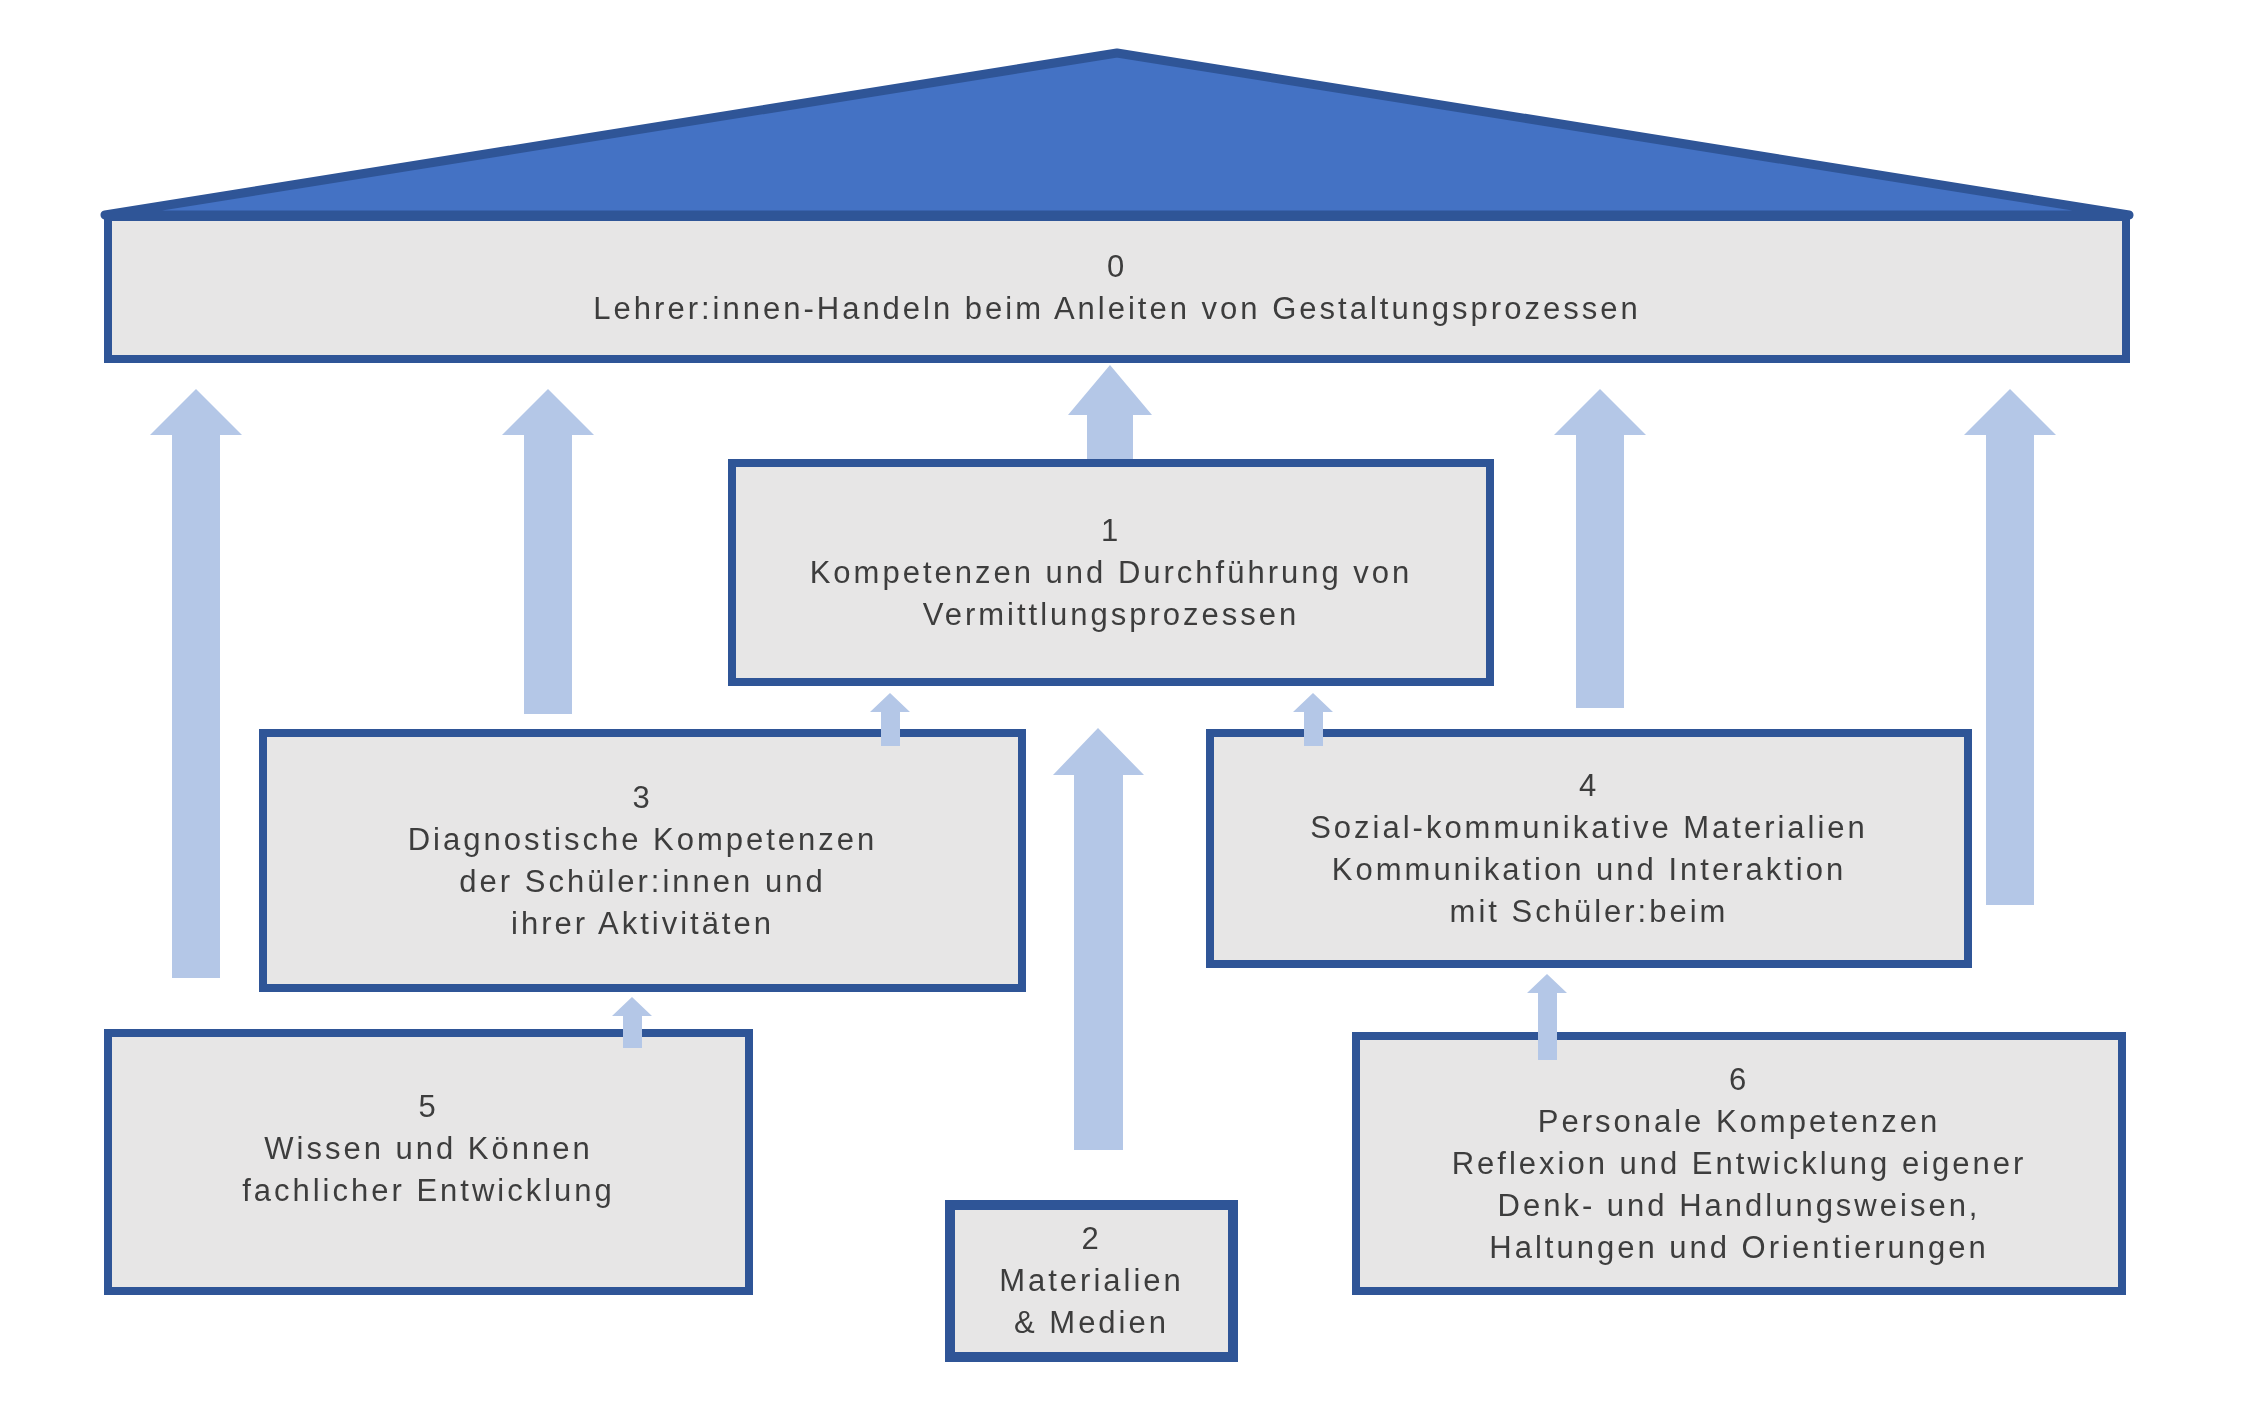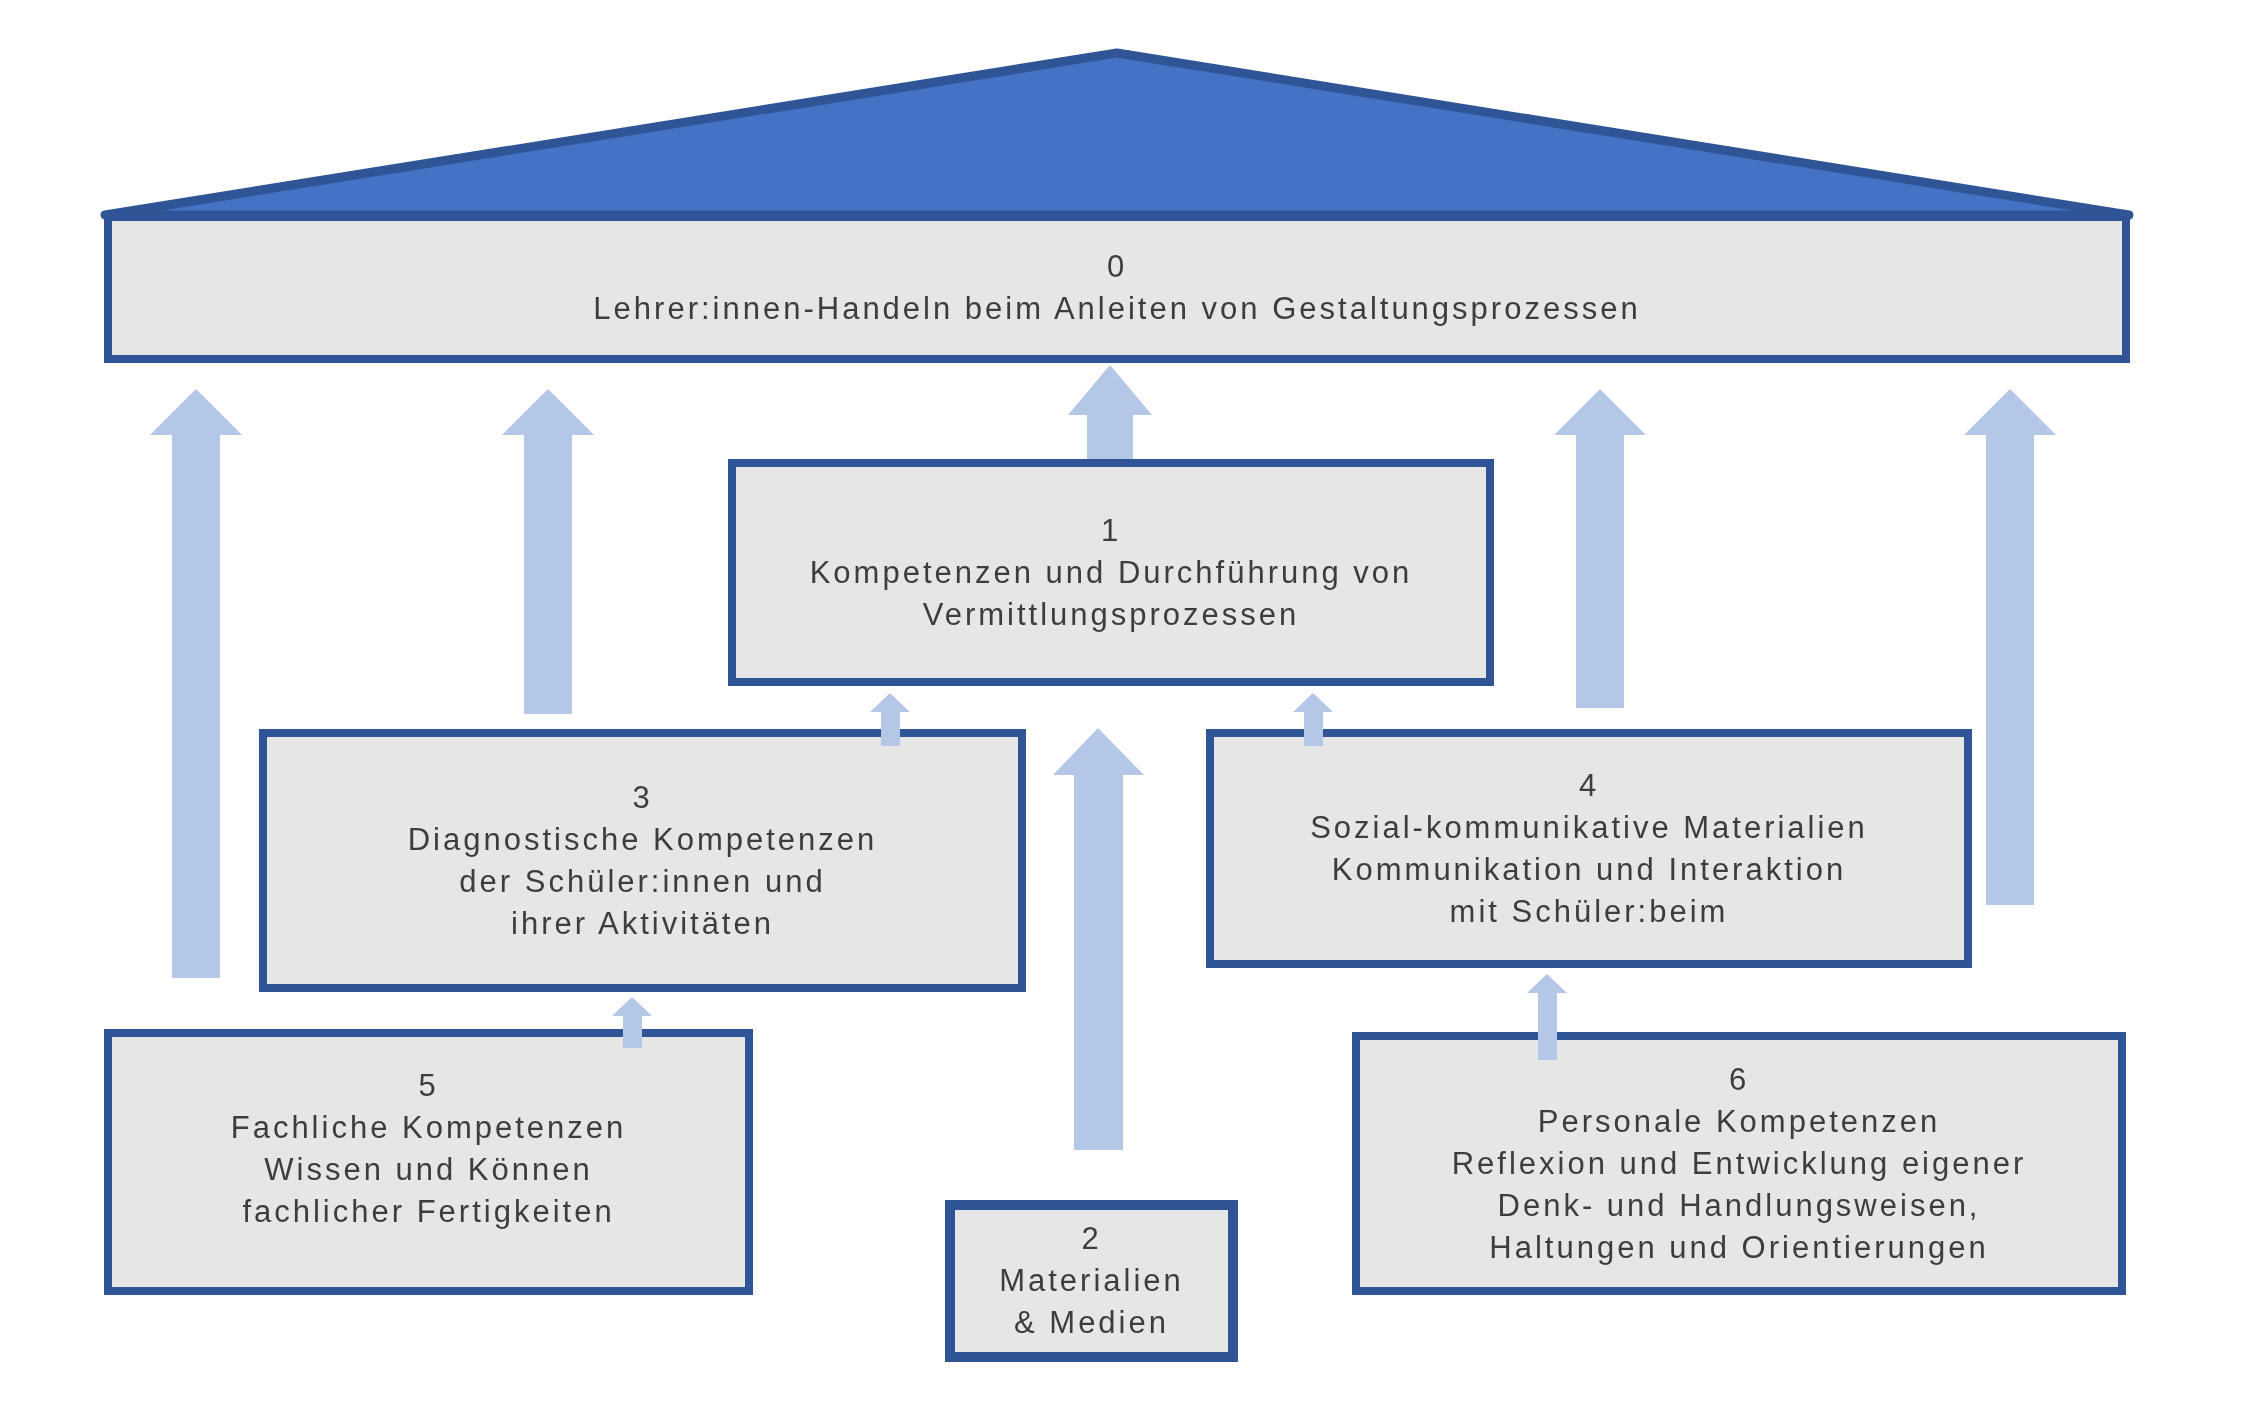--- a/index.html
+++ b/index.html
@@ -75,23 +75,22 @@
 
   <div class="box" id="box-4">
     <div class="line">4</div>
     <div class="line">Sozial-kommunikative Materialien</div>
     <div class="line">Kommunikation und Interaktion</div>
     <div class="line">mit Schüler:beim</div>
   </div>
 
   <div class="box" id="box-5">
     <div class="line">5</div>
-    <div class="line">Fachliche Kompetenzen</div>
     <div class="line">Wissen und Können</div>
-    <div class="line">fachlicher Fertigkeiten</div>
+    <div class="line">fachlicher Entwicklung</div>
   </div>
 
   <div class="box" id="box-6">
     <div class="line">6</div>
     <div class="line">Personale Kompetenzen</div>
     <div class="line">Reflexion und Entwicklung eigener</div>
     <div class="line">Denk- und Handlungsweisen,</div>
     <div class="line">Haltungen und Orientierungen</div>
   </div>
 

